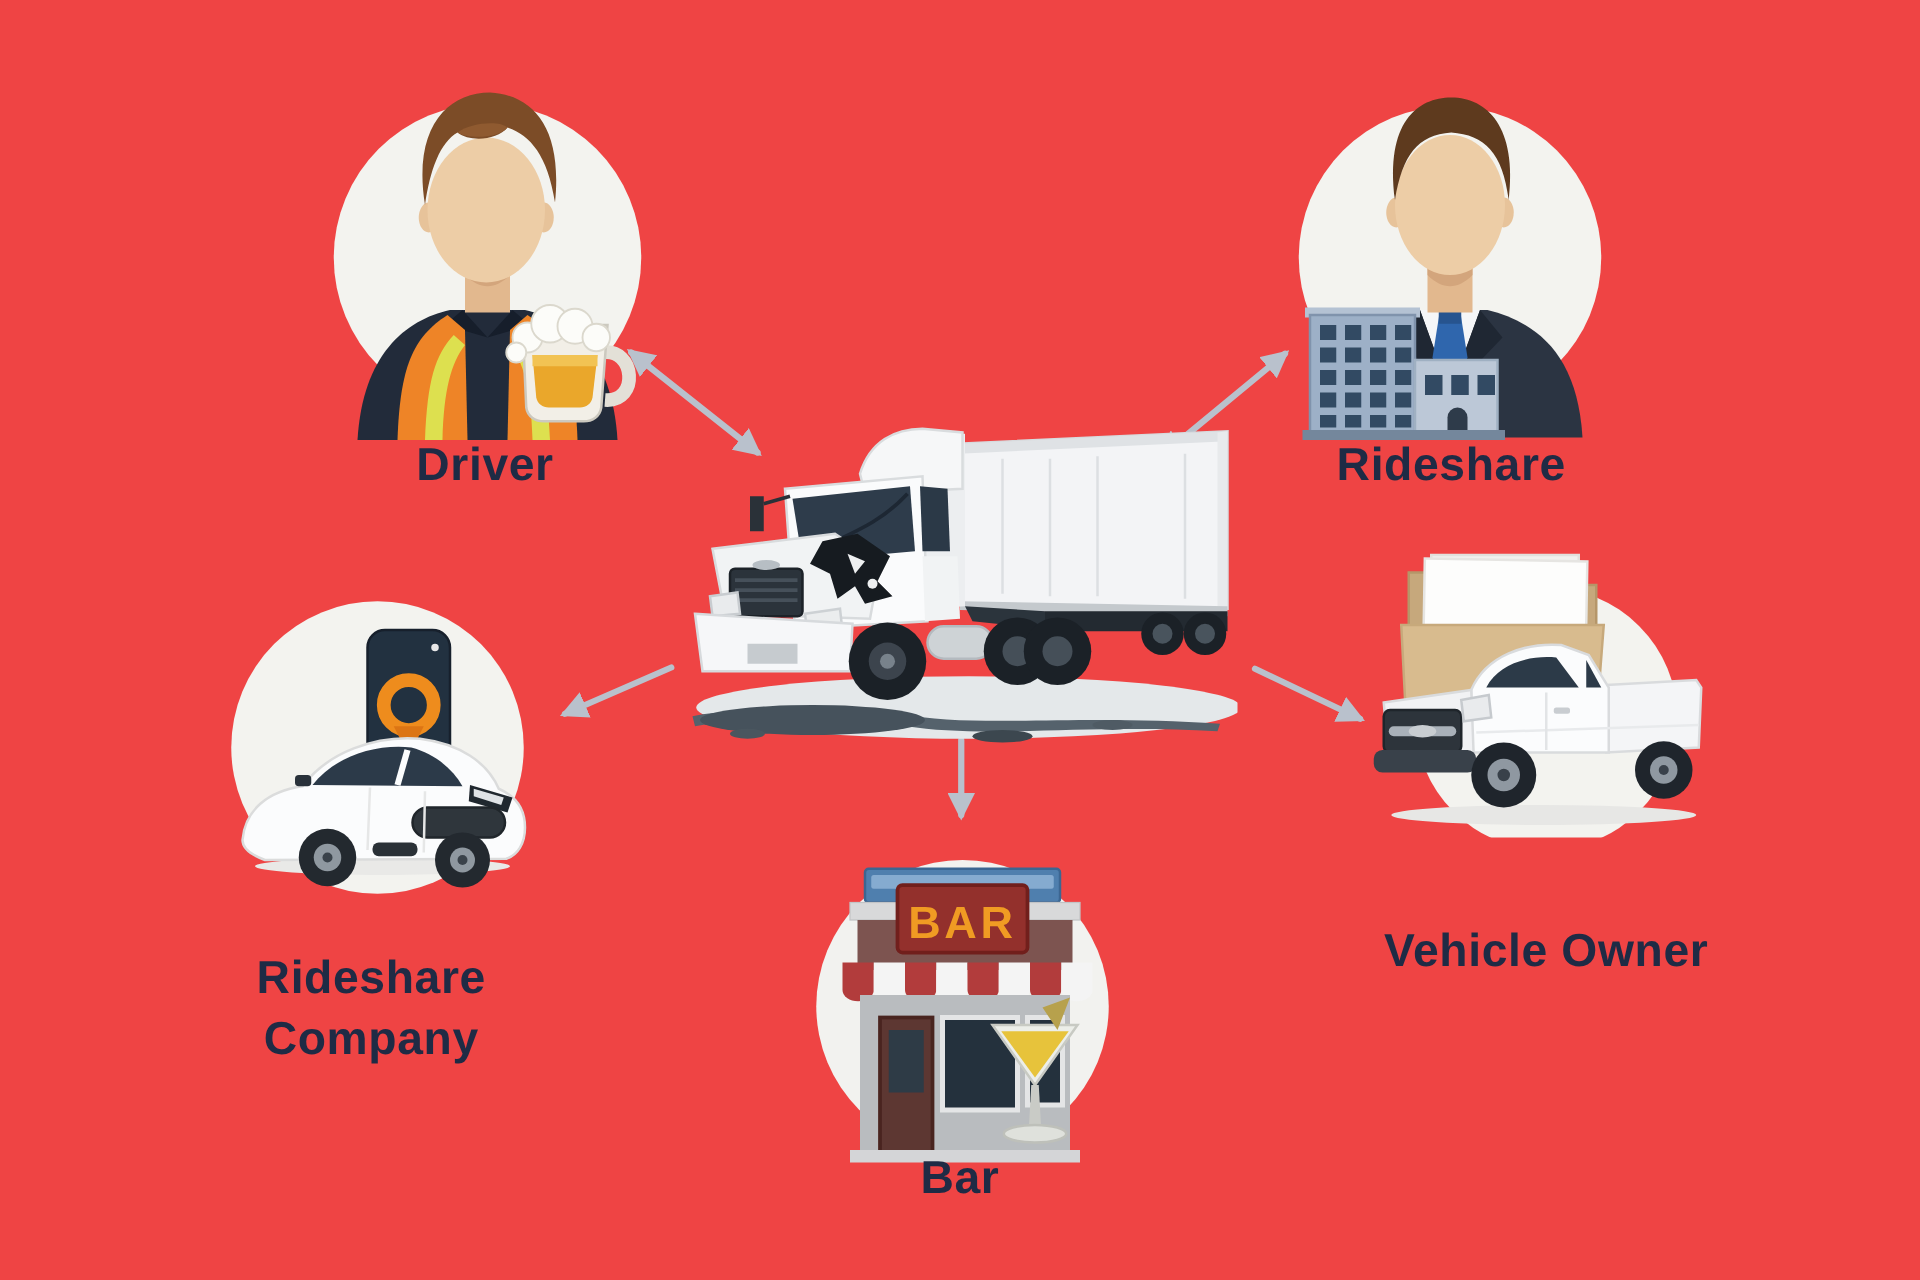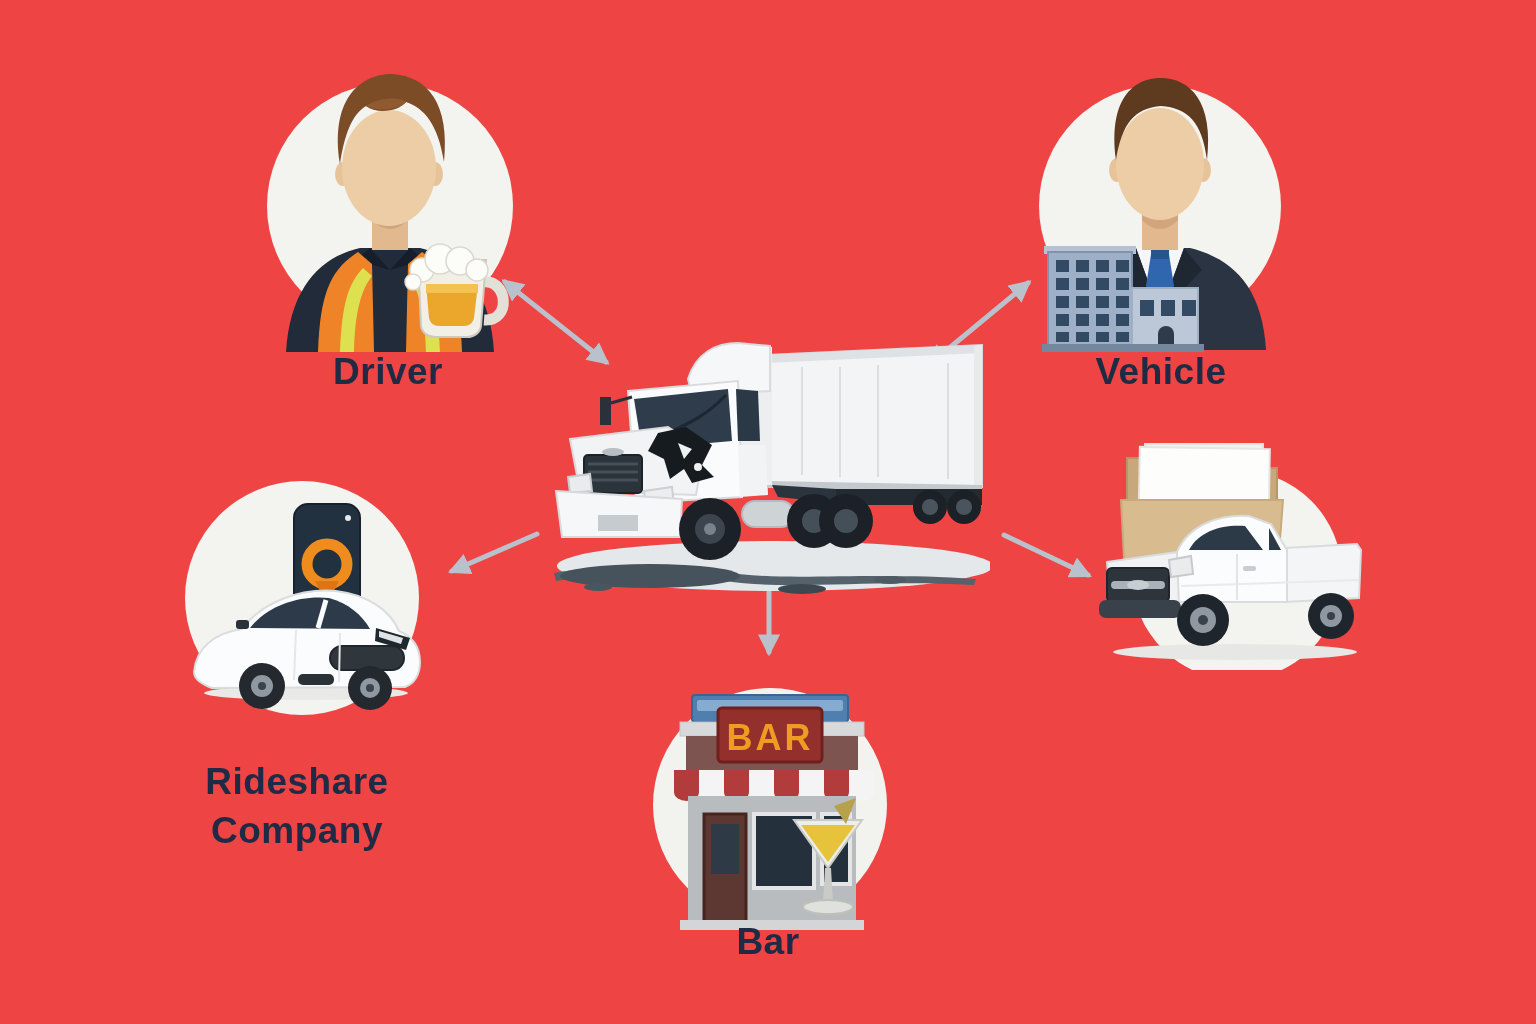--- a/index.html
+++ b/index.html
@@ -178,21 +178,21 @@
       <rect x="100" y="226" width="66" height="58" fill="#bcc8d7" stroke="#9fb0c2" stroke-width="2"></rect>
       <g fill="#324a63">
         <rect x="108" y="238" width="14" height="16"></rect>
           <rect x="129" y="238" width="14" height="16"></rect>
           <rect x="150" y="238" width="14" height="16"></rect>
       </g>
       <path d="M126,284 L126,272 A8,8 0 0 1 142,272 L142,284 Z" fill="#2e3b4a"></path>
       <rect x="10" y="282" width="162" height="8" fill="#74879c"></rect>
     </svg>
   </div>
-  <div class="label" style="left:1161px;top:348px;">Vehicle</div>
+  <div class="label" style="left:1161px;top:348px;">Rideshare</div>
 
   <div class="node" style="left:178px;top:478px;width:250px;height:252px;">
     <svg viewBox="0 0 250 252" width="250" height="252">
       <circle cx="124" cy="120" r="117" fill="#f3f3ef"></circle>
 
       <rect x="116" y="26" width="66" height="132" rx="14" fill="#223140" stroke="#17202c" stroke-width="2"></rect>
       <circle cx="170" cy="40" r="3" fill="#e8e8e8"></circle>
       <circle cx="149" cy="86" r="20" fill="none" stroke="#ee8c1d" stroke-width="11"></circle>
       <polygon points="137,103 161,103 149,127" fill="#dc7514"></polygon>
 
@@ -280,14 +280,15 @@
       <path d="M152,114 L152,160" stroke="#e2e4e6" stroke-width="2" fill="none"></path>
       <rect x="158" y="126" width="13" height="5" rx="2" fill="#c9cdd1"></rect>
       <circle cx="118" cy="180" r="26" fill="#1f252c"></circle>
         <circle cx="118" cy="180" r="13" fill="#8f98a1"></circle>
         <circle cx="118" cy="180" r="5" fill="#39414a"></circle>
       <circle cx="246" cy="176" r="23" fill="#1f252c"></circle>
         <circle cx="246" cy="176" r="11" fill="#8f98a1"></circle>
         <circle cx="246" cy="176" r="4" fill="#39414a"></circle>
     </svg>
   </div>
+  <div class="label" style="left:1237px;top:737px;">Vehicle Owner</div>
 
 </div>
 
 </body></html>

